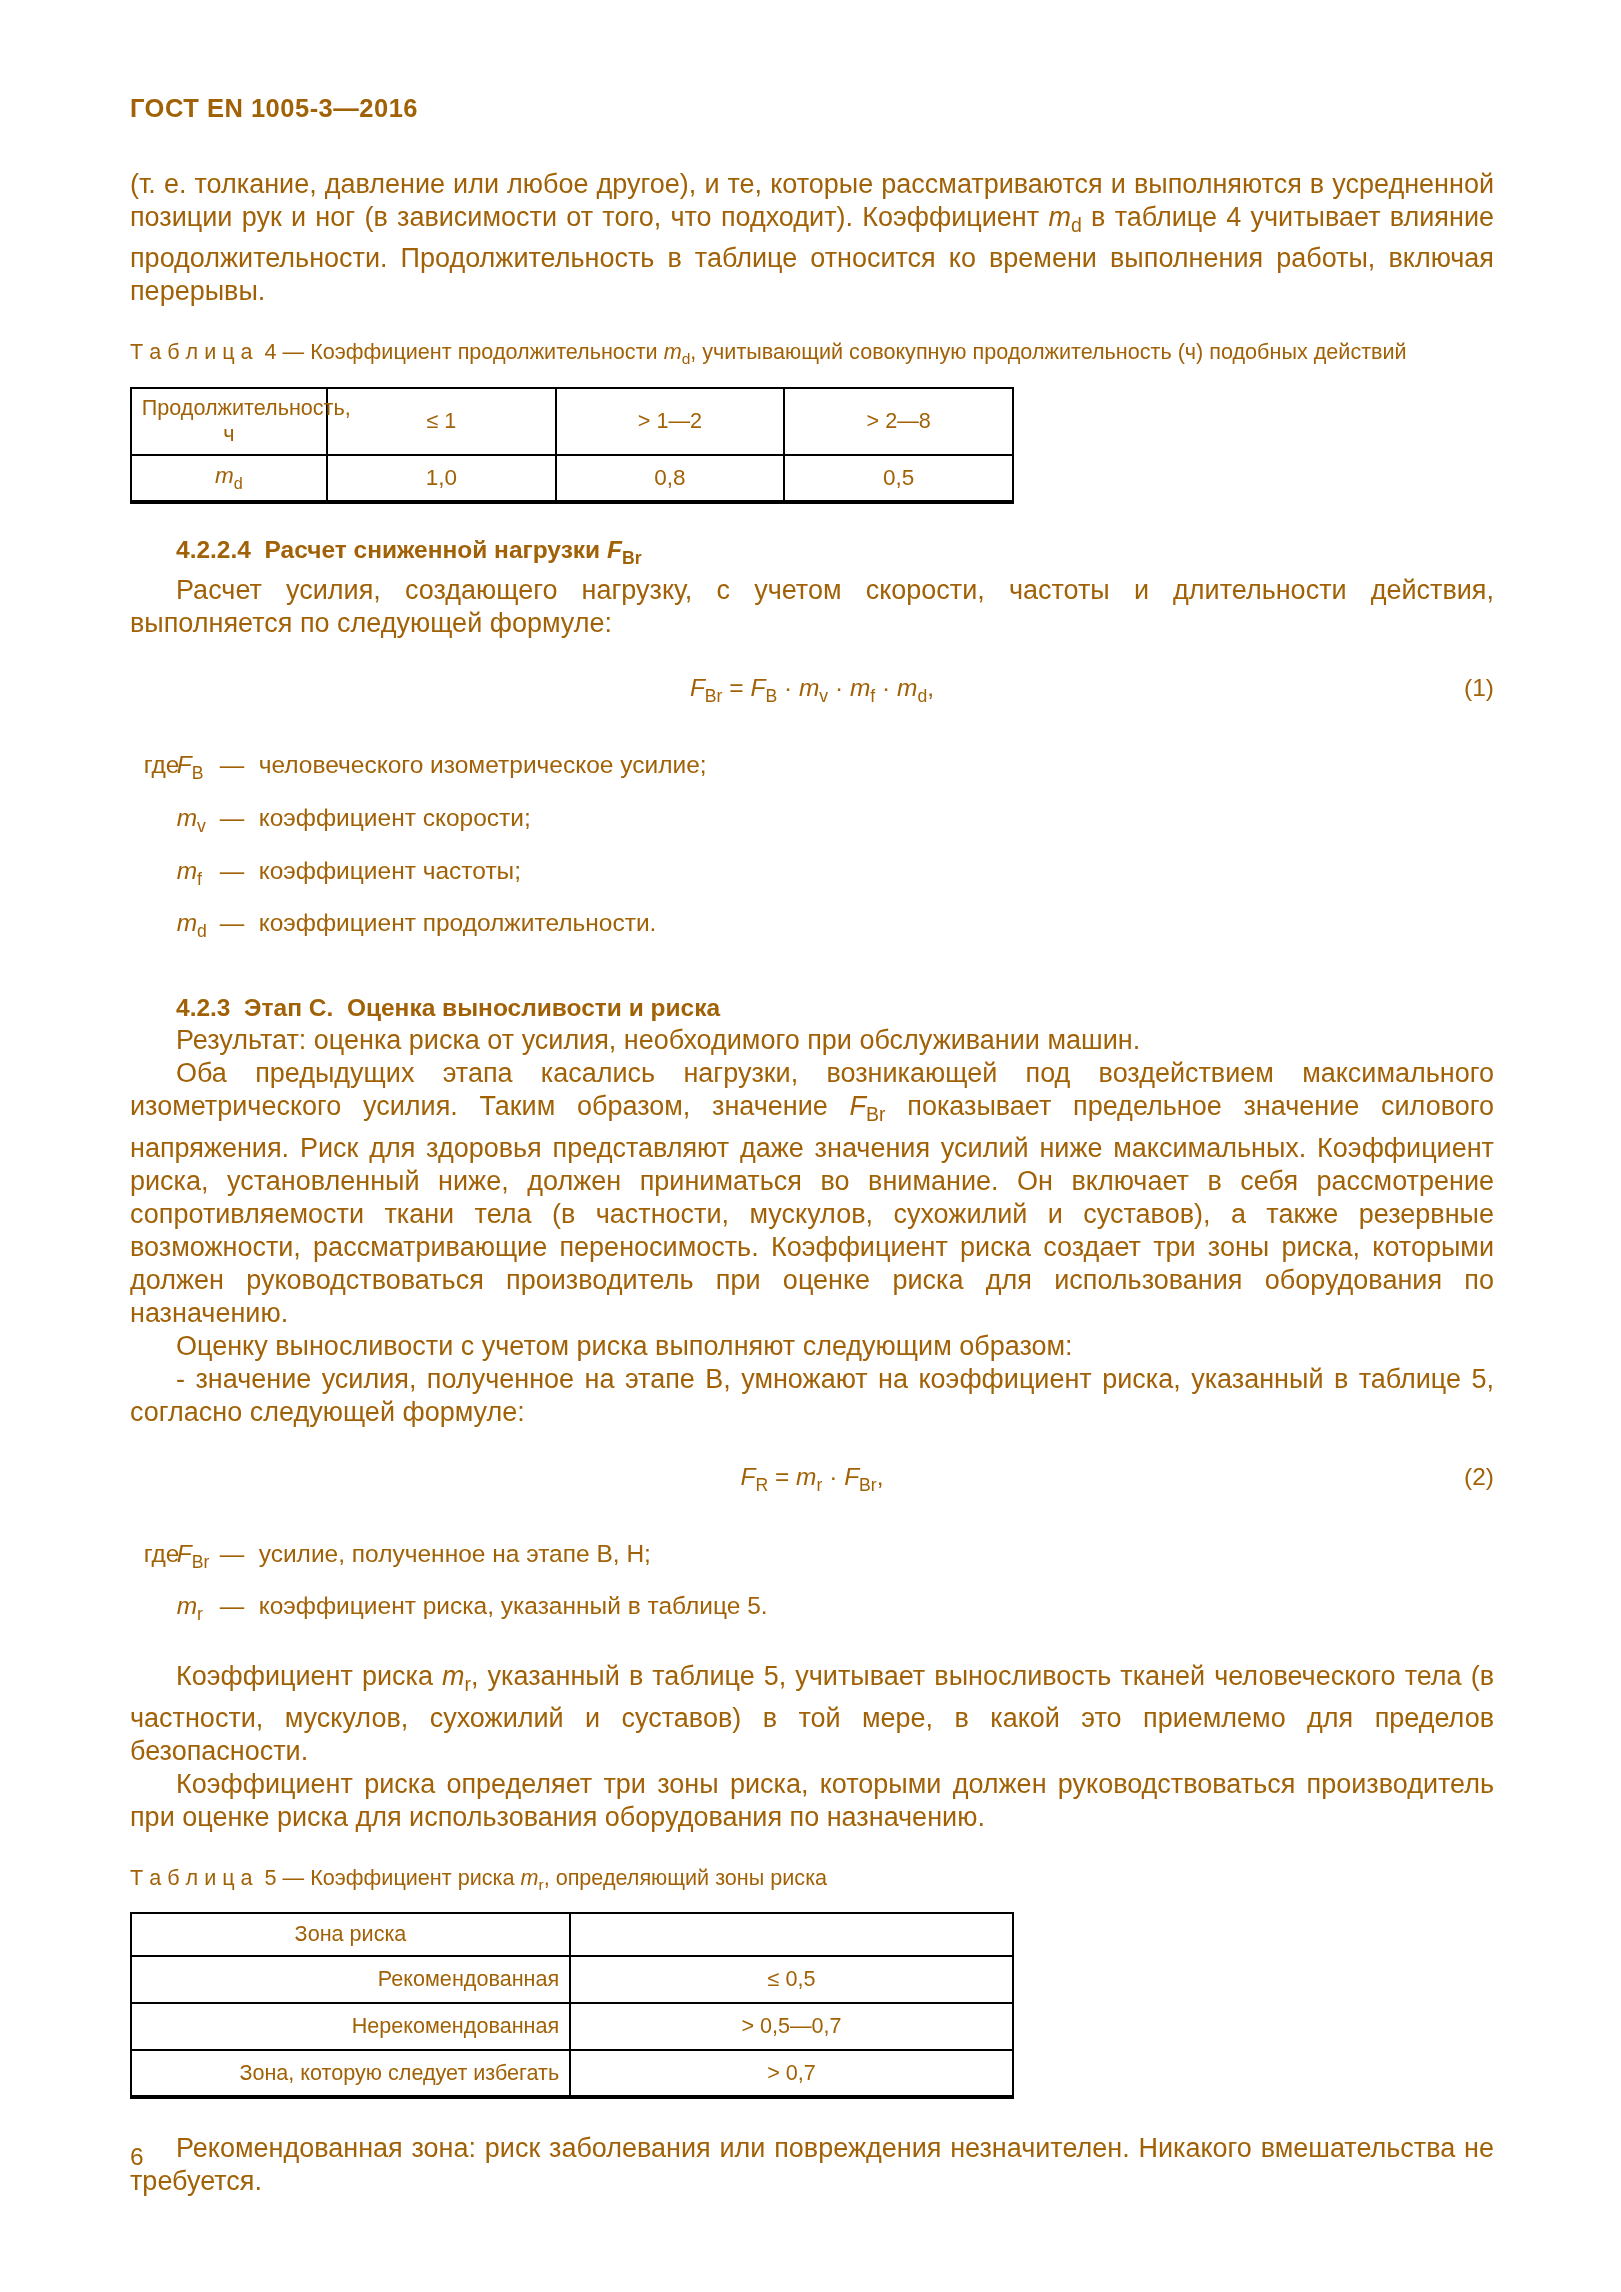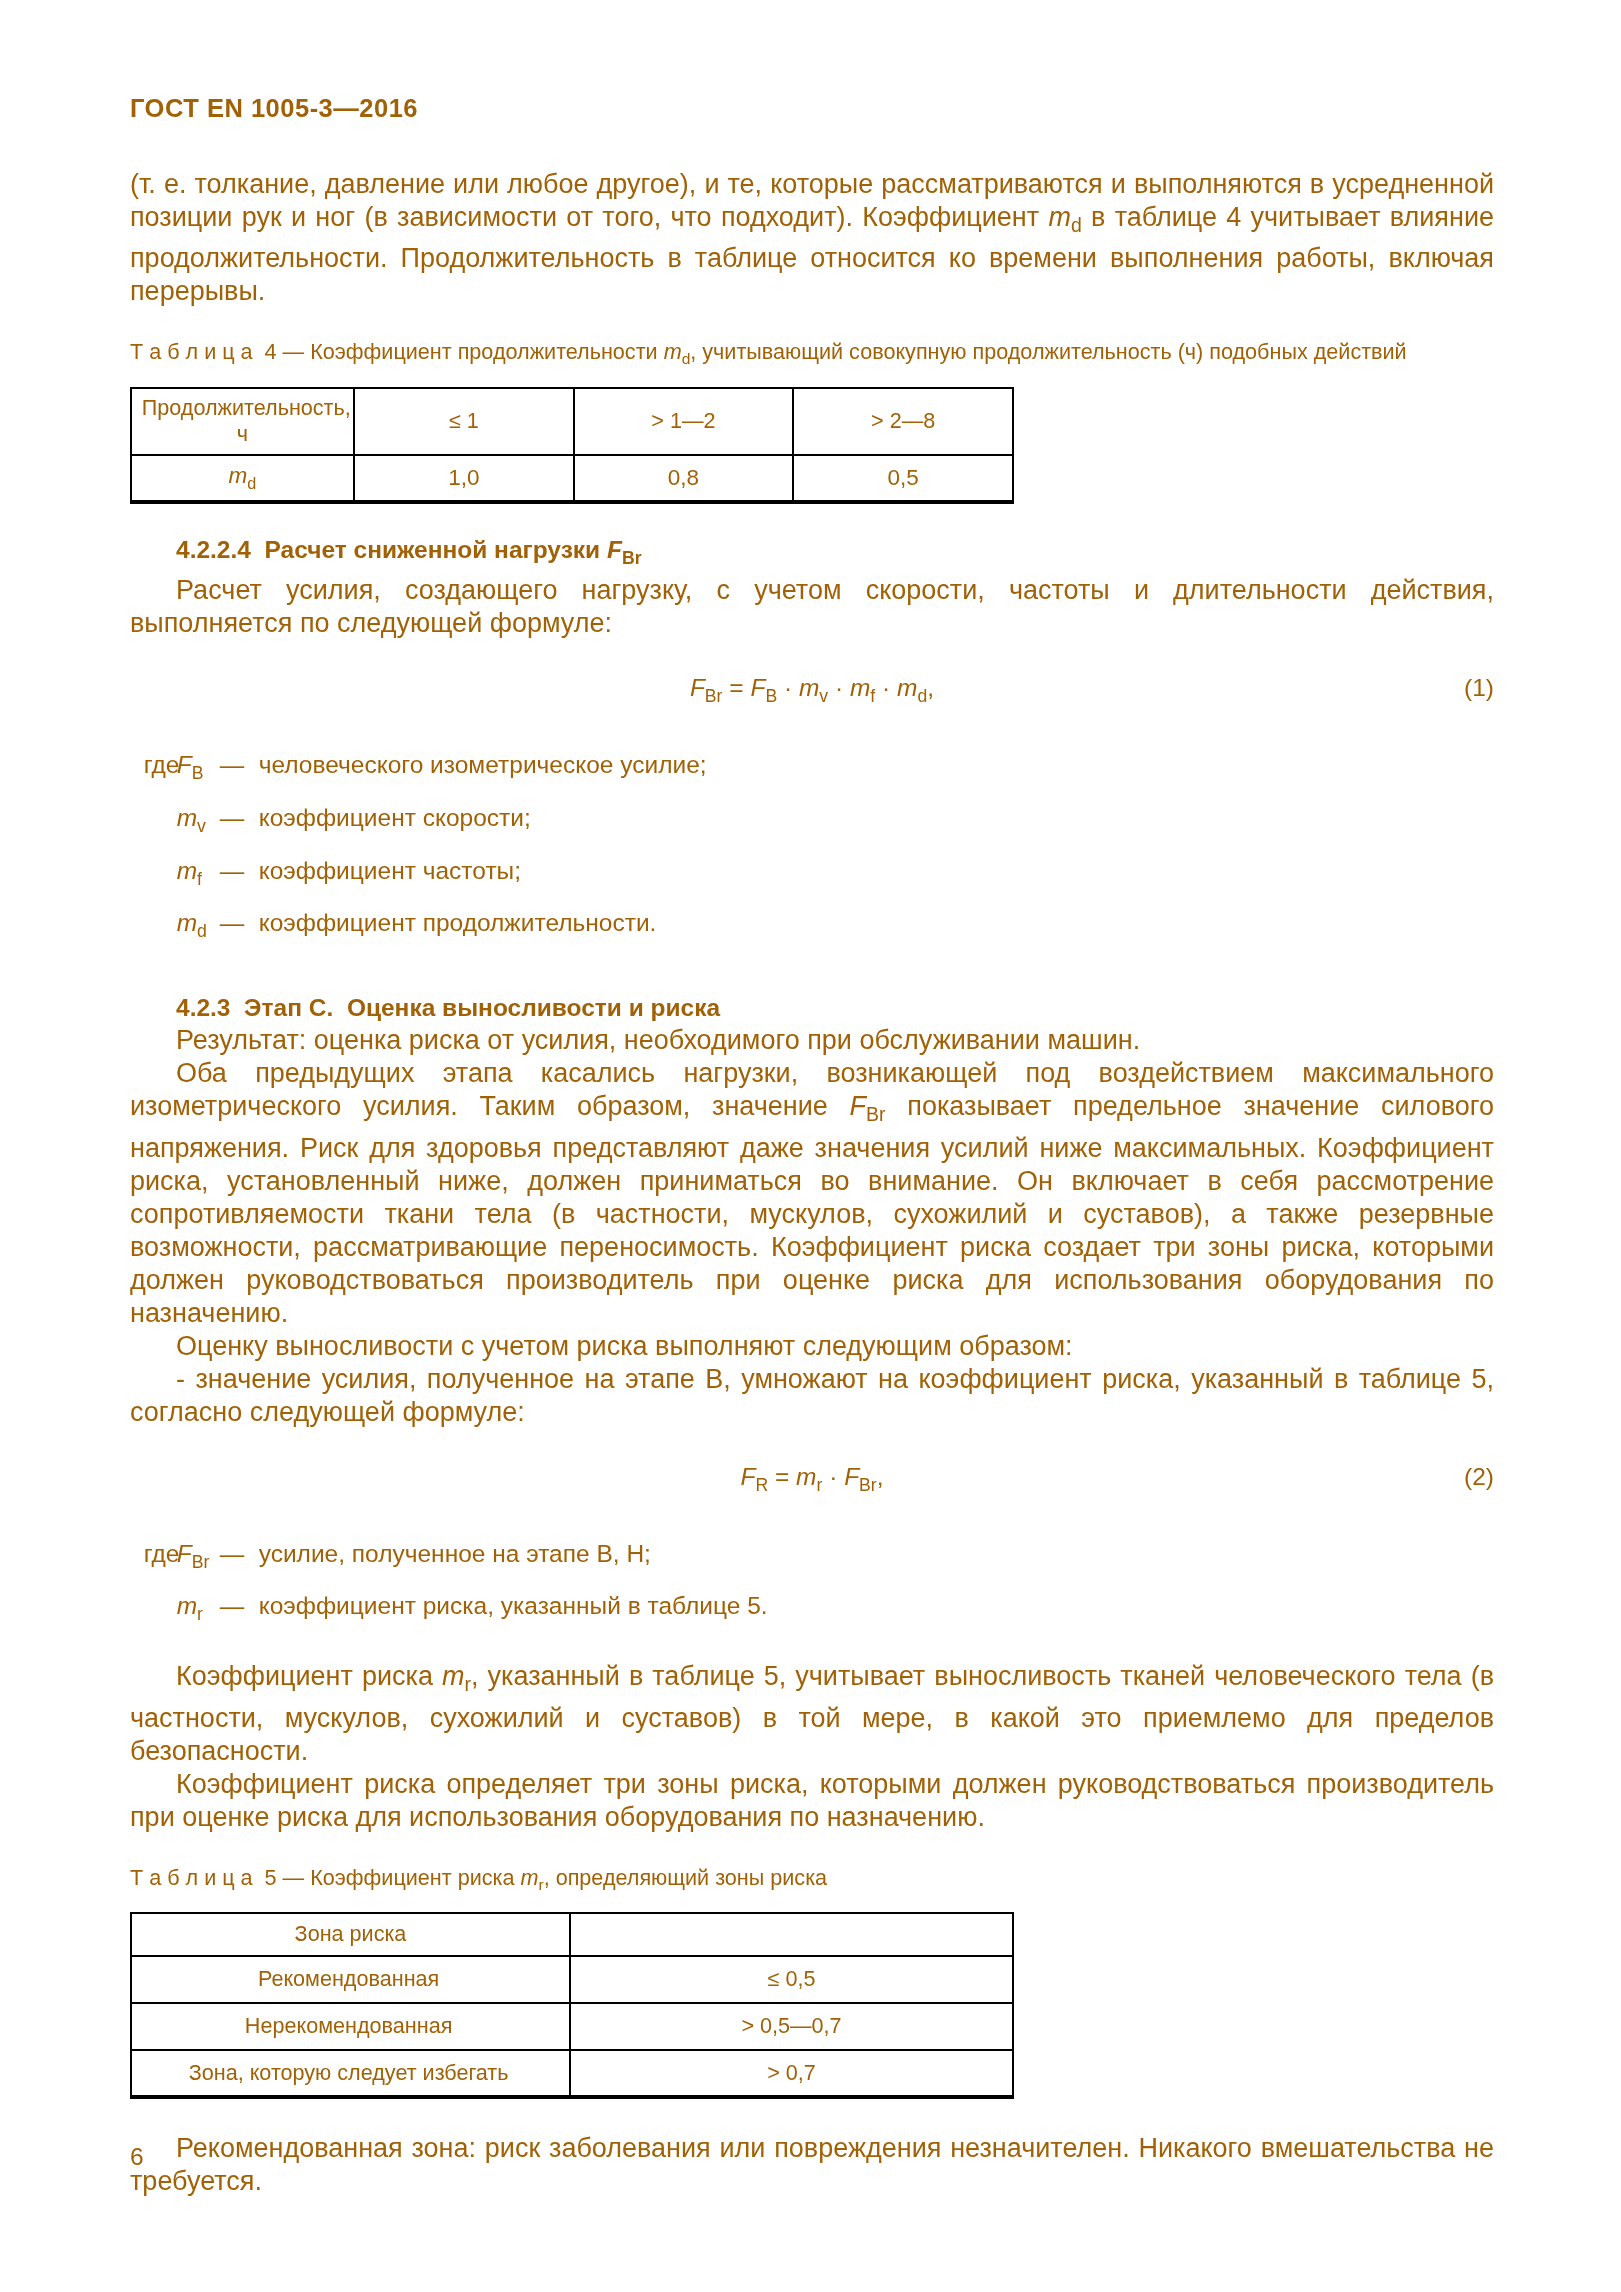--- a/index.html
+++ b/index.html
@@ -55,27 +55,27 @@
     border: 2px solid #000;
     font-size: 21.6px;
     font-weight: normal;
     padding: 6.9px 9.8px;
     vertical-align: middle;
   }
   table.gost tbody tr:last-child th,
   table.gost tbody tr:last-child td { border-bottom: 4.9px solid #000; }
   table.t4 { width: 884px; }
   table.t4 th, table.t4 td { text-align: center; }
-  table.t4 .c0 { width: 223px; }
+  table.t4 .c0 { width: 196px; }
   table.t4 td { height: 43px; font-size: 22.5px; }
   table.t5 { width: 884px; }
   table.t5 th { height: 43px; margin-left: 48px; }
   table.t5 .c0 { width: 439px; }
   table.t5 td { height: 47px; }
-  table.t5 td.zone { text-align: center; padding-left: 6px; }
+  table.t5 td.zone { text-align: right; padding-left: 6px; }
   table.t5 td.value { text-align: center; }
   .formula {
     position: relative;
     font-size: 24.5px;
     line-height: 33px;
     text-align: center;
     margin: 31px 0 35px;
   }
   .formula .num { position: absolute; right: 0; top: 0; }
   .where-list { margin: 0 0 7.8px; }

